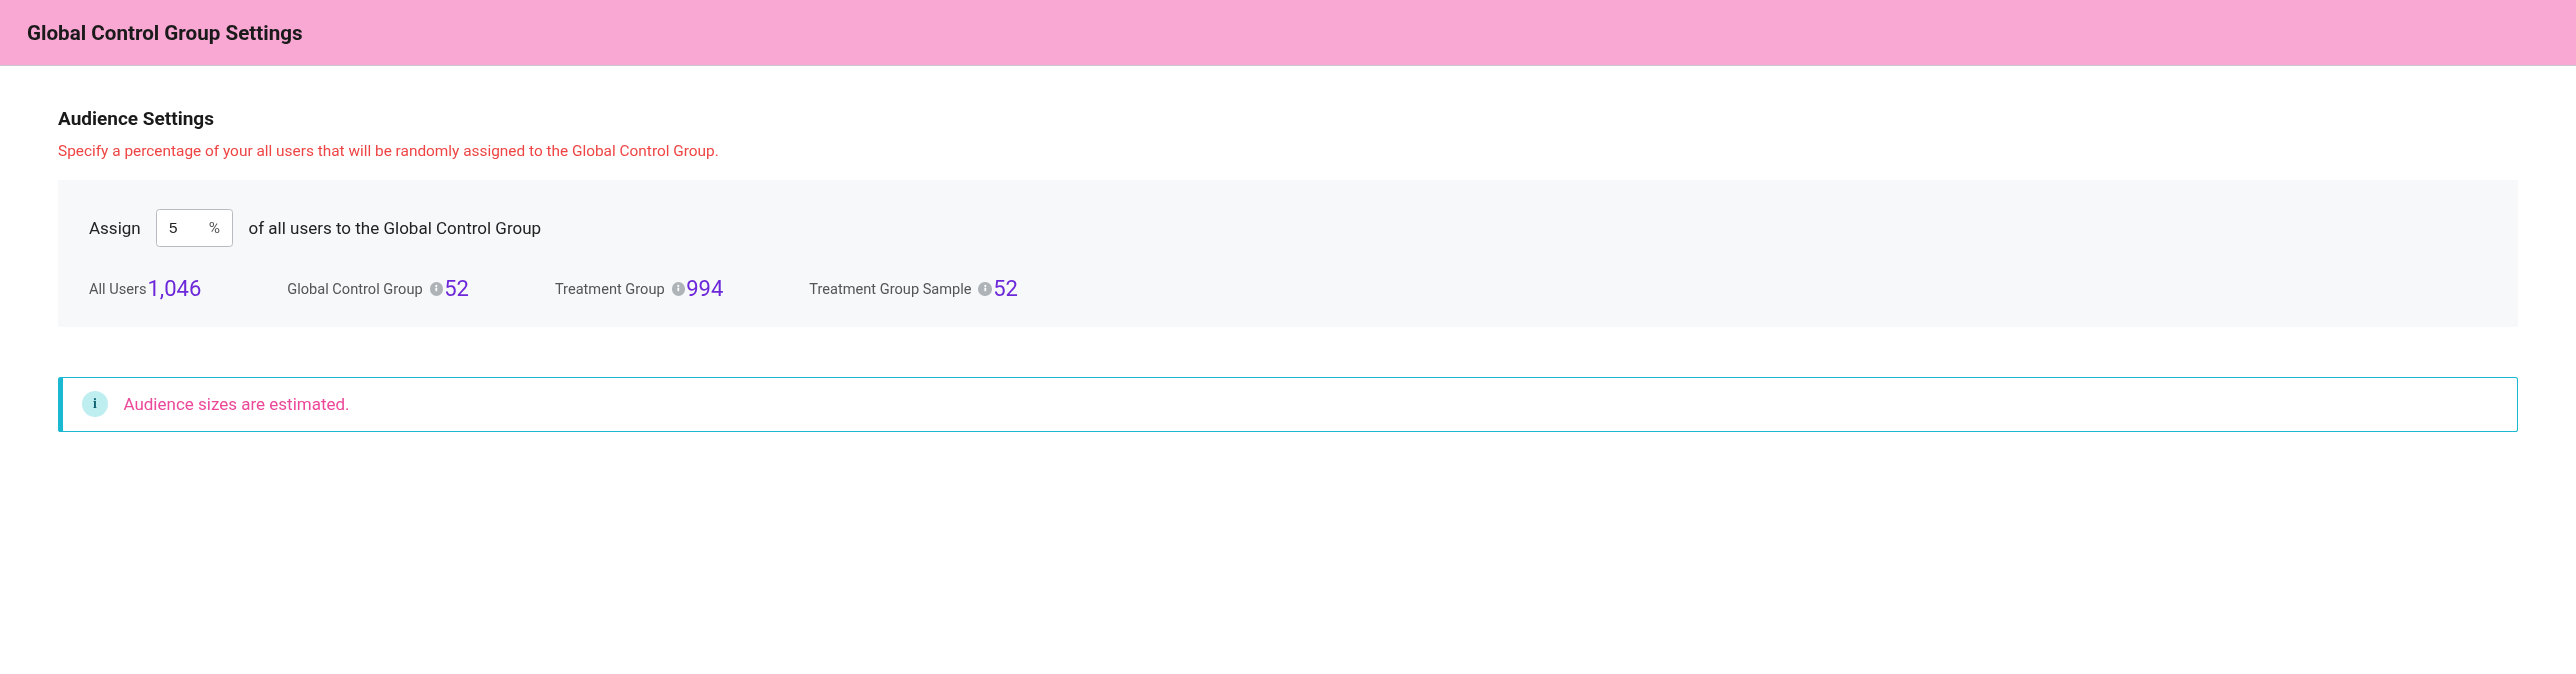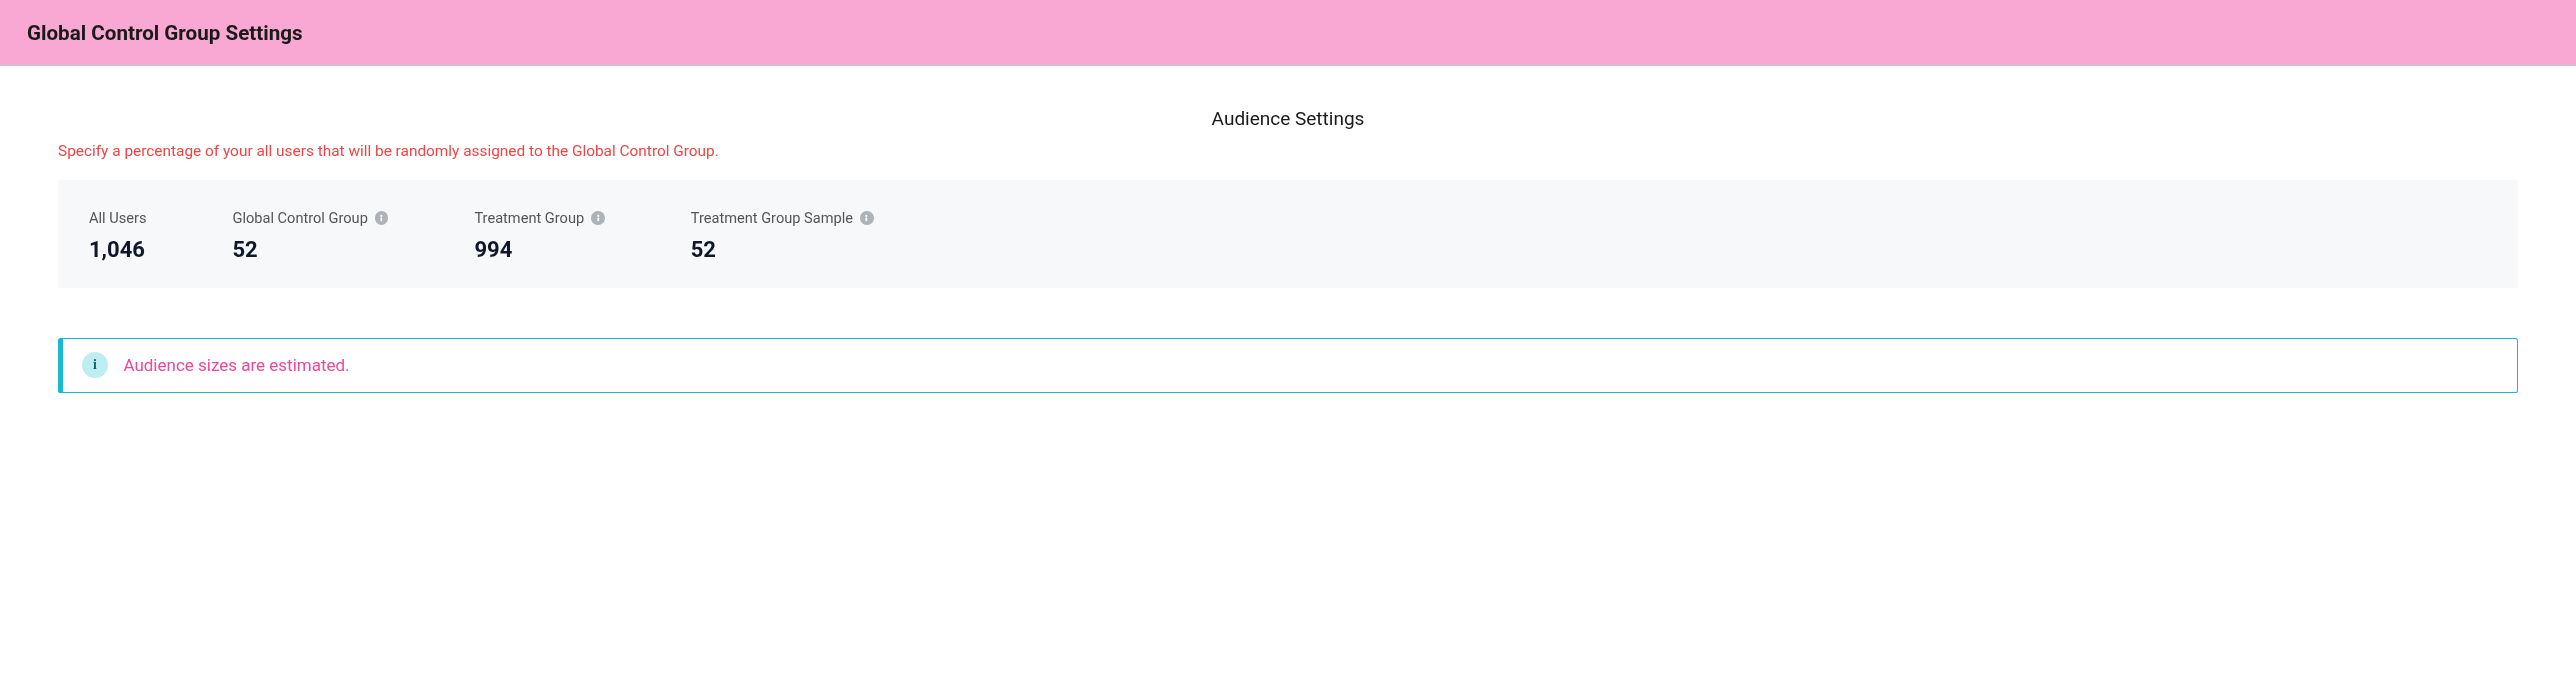--- a/index.html
+++ b/index.html
@@ -21,24 +21,23 @@
     .header-title {
       font-size: 20.6px;
       font-weight: 700;
       color: #1a1a1a;
     }
     .content {
       padding: 41px 58px 20.6px 58px;
     }
     .section-title {
       font-size: 19px;
-      font-weight: 400;
+      font-weight: 700;
       color: #1a1a1a;
       margin-bottom: 12px;
-      text-align: center;
     }
     .section-desc {
       font-size: 15.4px;
       color: #ef4444;
       margin-bottom: 20px;
     }
     .panel {
       background: #f7f8f9;
       padding: 29px 31px 26px 31px;
       border-radius: 1.7px;
@@ -80,22 +79,22 @@
     .assign-suffix {
       font-size: 17px;
       color: #222;
     }
     .stats-row {
       display: flex;
       gap: 86px;
     }
     .stat-block {
       display: flex;
-      flex-direction: column;
-      gap: 10px;
+      flex-direction: row;
+      gap: 1px;
     }
     .stat-label-row {
       display: flex;
       align-items: center;
       gap: 6.9px;
     }
     .stat-label {
       font-size: 14.6px;
       color: #555;
     }
@@ -107,22 +106,22 @@
       display: inline-flex;
       align-items: center;
       justify-content: center;
     }
     .info-icon svg {
       width: 8.6px;
       height: 8.6px;
     }
     .stat-value {
       font-size: 22px;
-      font-weight: 700;
-      color: #0f172a;
+      font-weight: 400;
+      color: #6d28d9;
     }
     .alert {
       display: flex;
       align-items: center;
       border: 0.9px solid #1bb9d1;
       border-left: 5.1px solid #1bb9d1;
       border-radius: 2.6px;
       padding: 13.7px 19px;
       margin: 29px 58px 0 58px;
       gap: 15.4px;
@@ -154,20 +153,28 @@
 
 <div class="header-bar">
   <h1 class="header-title">Global Control Group Settings</h1>
 </div>
 
 <div class="content">
   <h2 class="section-title">Audience Settings</h2>
   <p class="section-desc">Specify a percentage of your all users that will be randomly assigned to the Global Control Group.</p>
 
   <div class="panel">
+    <div class="assign-row">
+      <span class="assign-label">Assign</span>
+      <div class="percent-input-wrap">
+        <input class="percent-input" type="text" value="5" style="">
+        <span class="percent-sign">%</span>
+      </div>
+      <span class="assign-suffix">of all users to the Global Control Group</span>
+    </div>
 
     <div class="stats-row">
 
       <div class="stat-block">
         <div class="stat-label-row">
           <span class="stat-label">All Users</span>
         </div>
         <span class="stat-value">1,046</span>
       </div>
 

